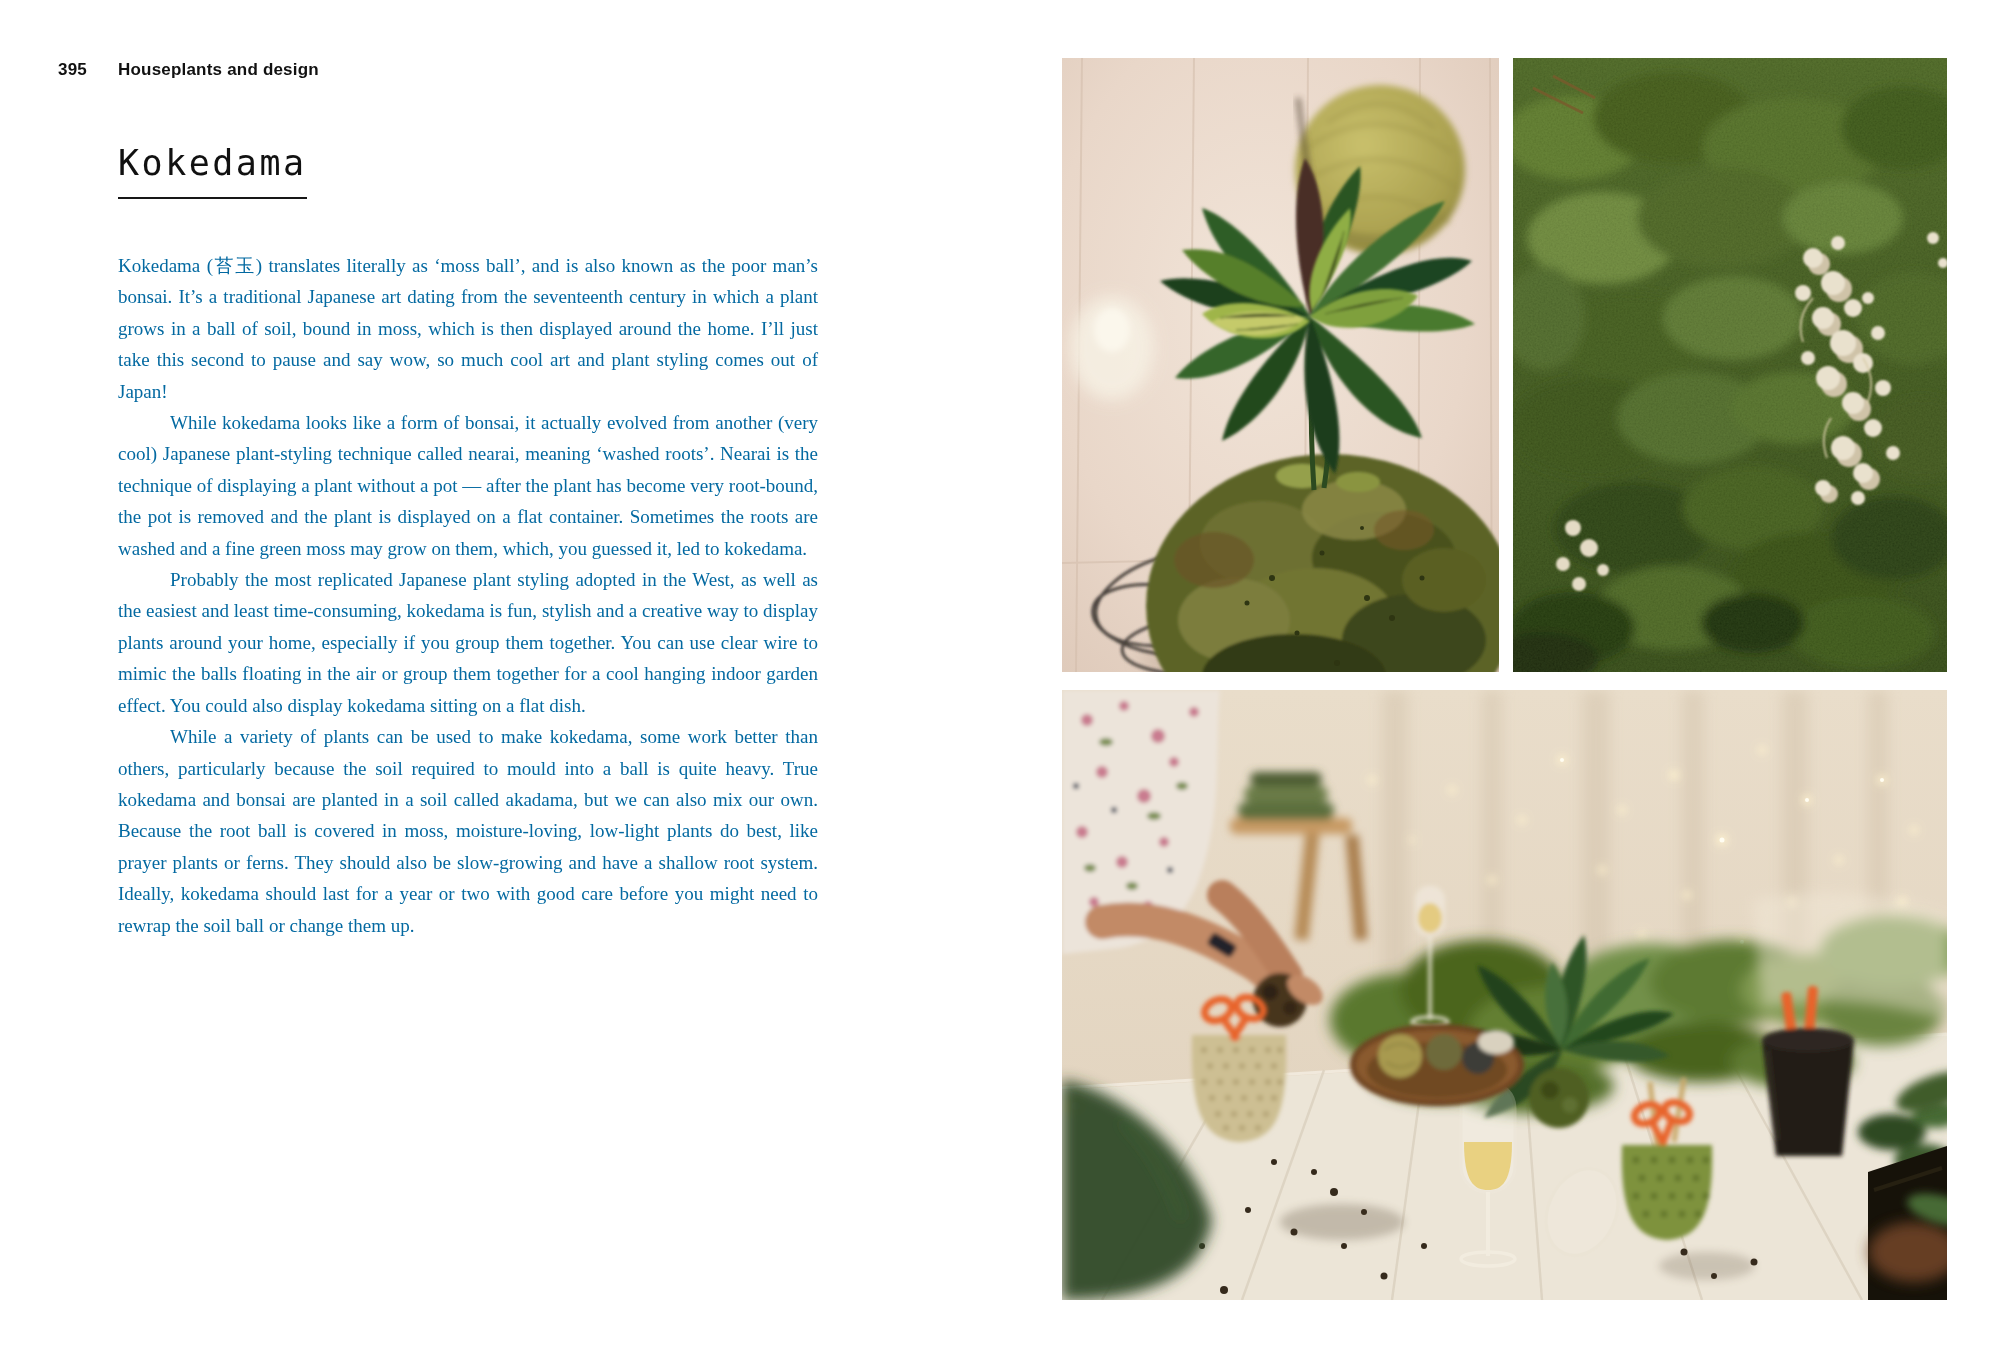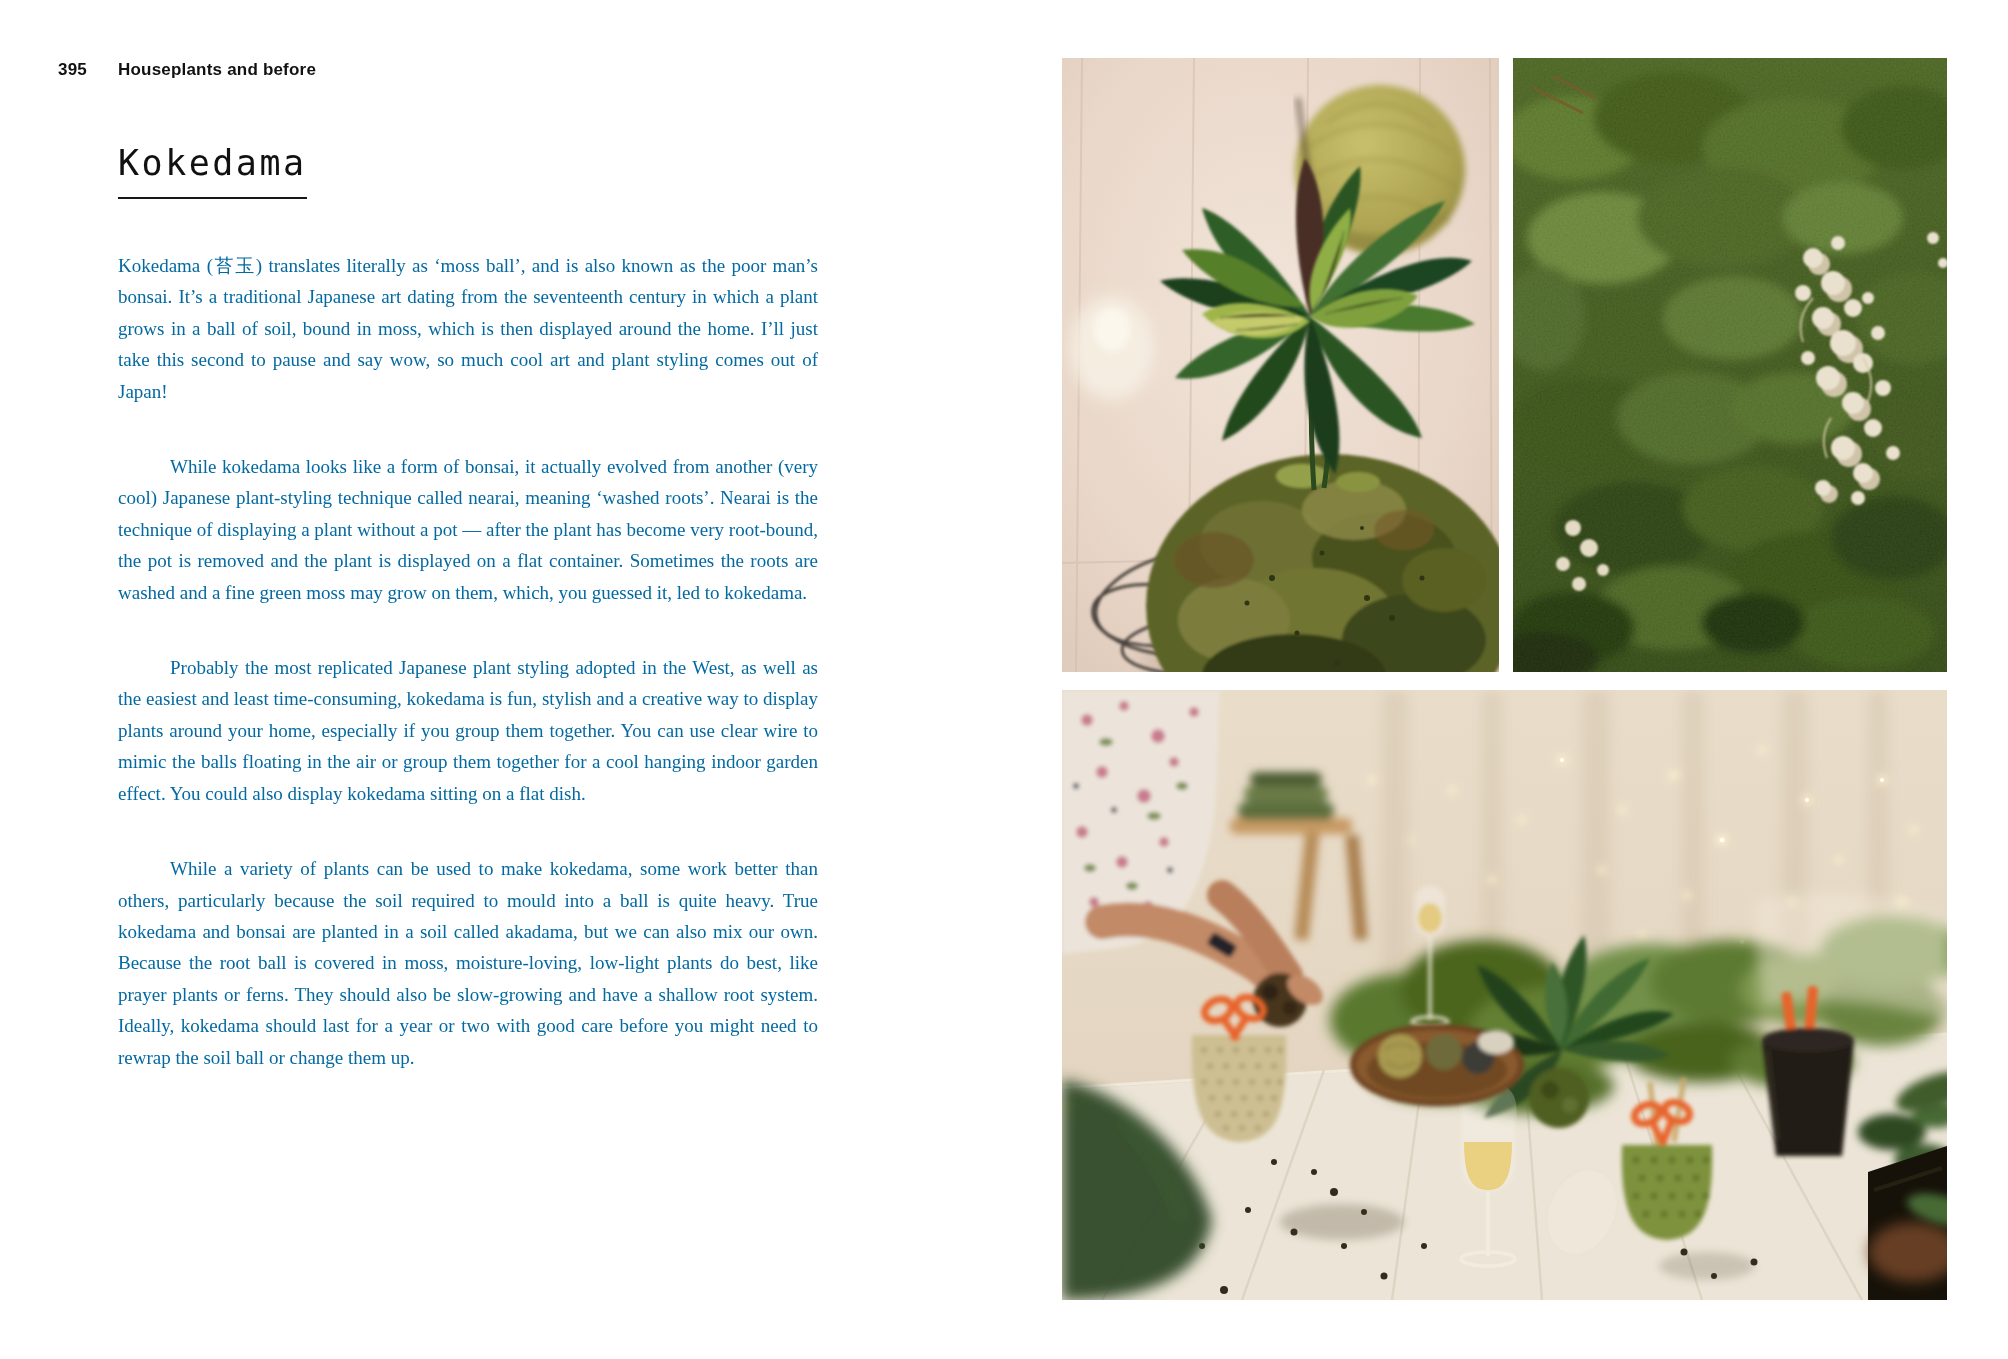--- a/index.html
+++ b/index.html
@@ -15,32 +15,32 @@
     font-family:"DejaVu Sans Mono", monospace;font-size:35px;font-weight:400;
     letter-spacing:2.5px;color:#111;border-bottom:2.5px solid #161616;
     padding-bottom:16px;line-height:1;
   }
   .bodytext{
     position:absolute;left:118px;top:250px;width:700px;
     font-family:Liberation Serif, serif;font-size:19px;line-height:31.4px;
     color:#0369a1;text-align:justify;
   }
   .bodytext p{margin:0;}
-  .bodytext p + p{text-indent:52px;margin-top:44px;}
+  .bodytext p + p{text-indent:52px;}
   .photo{position:absolute;overflow:hidden;background:#ddd;}
   .photo svg{display:block;width:100%;height:100%;}
   #photo-kokedama{left:1062px;top:58px;width:437px;height:614px;}
   #photo-moss{left:1513px;top:58px;width:434px;height:614px;}
   #photo-workshop{left:1062px;top:690px;width:885px;height:610px;}
 </style>
 </head>
 <body>
 
 <div class="runhead">
-  <span class="pagenum">395</span><span>Houseplants and before</span>
+  <span class="pagenum">395</span><span>Houseplants and design</span>
 </div>
 
 <div class="title">Kokedama</div>
 
 <div class="bodytext">
   <p>Kokedama (苔玉) translates literally as ‘moss ball’, and is also known as the poor man’s bonsai. It’s a traditional Japanese art dating from the seventeenth century in which a plant grows in a ball of soil, bound in moss, which is then displayed around the home. I’ll just take this second to pause and say wow, so much cool art and plant styling comes out of Japan!</p>
   <p>While kokedama looks like a form of bonsai, it actually evolved from another (very cool) Japanese plant-styling technique called nearai, meaning ‘washed roots’. Nearai is the technique of displaying a plant without a pot — after the plant has become very root-bound, the pot is removed and the plant is displayed on a flat container. Sometimes the roots are washed and a fine green moss may grow on them, which, you guessed it, led to kokedama.</p>
   <p>Probably the most replicated Japanese plant styling adopted in the West, as well as the easiest and least time-consuming, kokedama is fun, stylish and a creative way to display plants around your home, especially if you group them together. You can use clear wire to mimic the balls floating in the air or group them together for a cool hanging indoor garden effect. You could also display kokedama sitting on a flat dish.</p>
   <p>While a variety of plants can be used to make kokedama, some work better than others, particularly because the soil required to mould into a ball is quite heavy. True kokedama and bonsai are planted in a soil called akadama, but we can also mix our own. Because the root ball is covered in moss, moisture-loving, low-light plants do best, like prayer plants or ferns. They should also be slow-growing and have a shallow root system. Ideally, kokedama should last for a year or two with good care before you might need to rewrap the soil ball or change them up.</p>
 </div>

